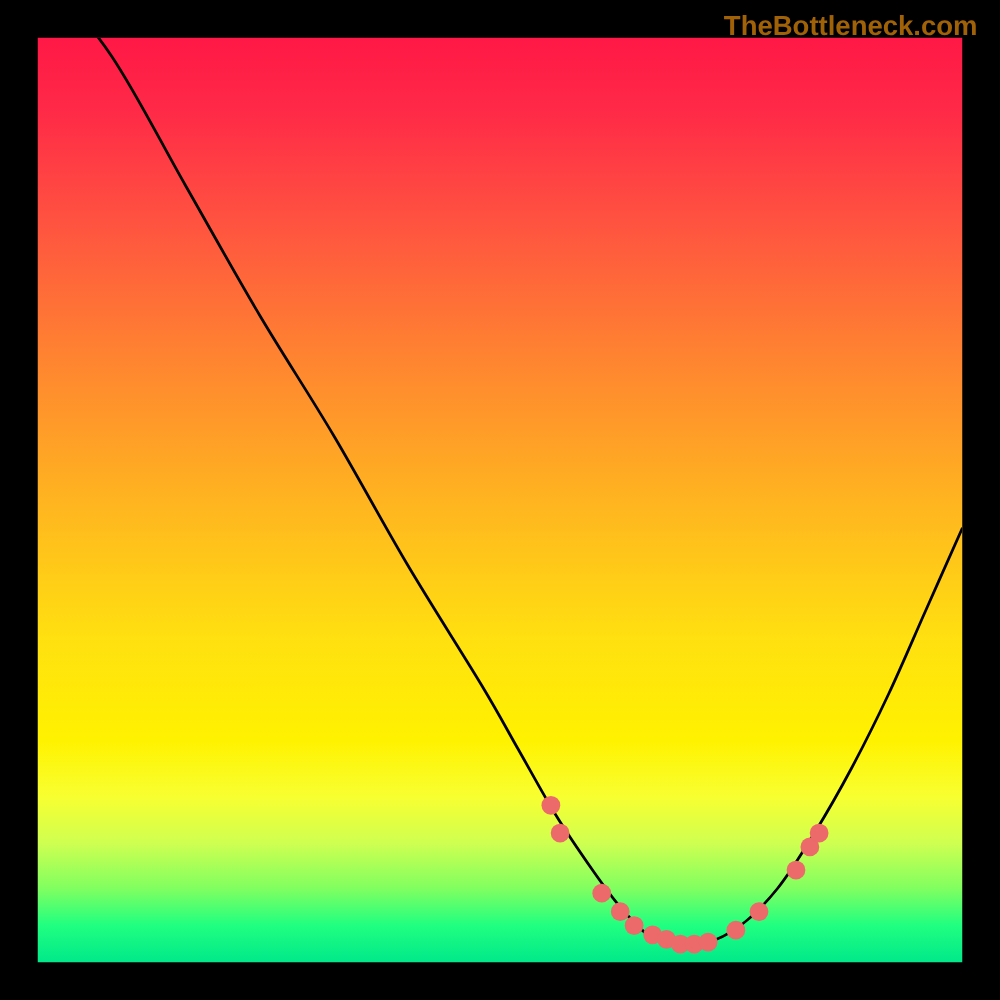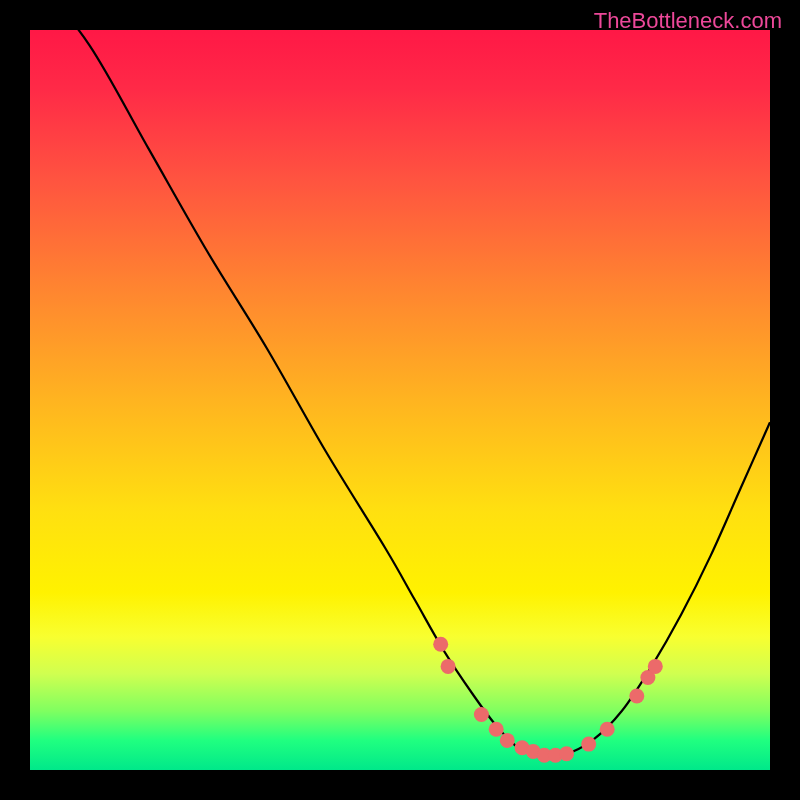--- a/index.html
+++ b/index.html
@@ -8,23 +8,23 @@
     width: 800px;
     height: 800px;
     background: #000;
     position: relative;
     font-family: Arial, sans-serif;
   }
   .watermark {
     position: absolute;
     top: 8px;
     right: 18px;
-    color: #ec4899;
+    color: #a16207;
     font-size: 22px;
-    font-weight: 400;
+    font-weight: 700;
     z-index: 10;
   }
   .plot-area {
     position: absolute;
     left: 30px;
     top: 30px;
     width: 740px;
     height: 740px;
     overflow: hidden;
   }

